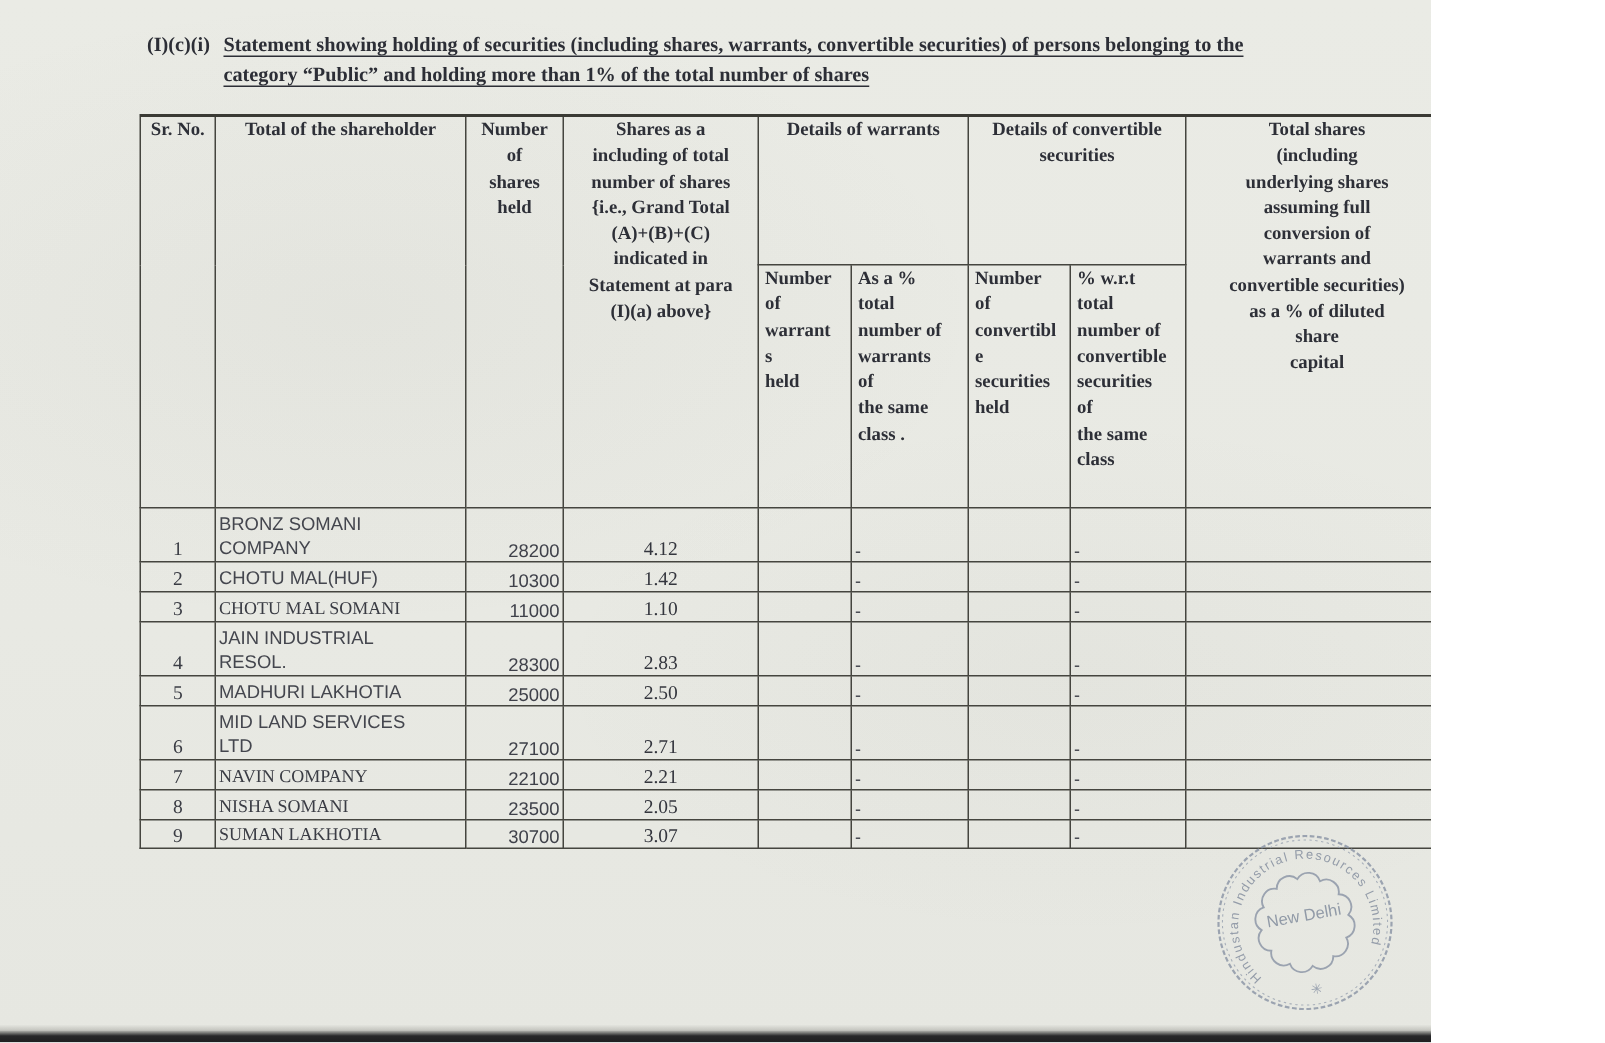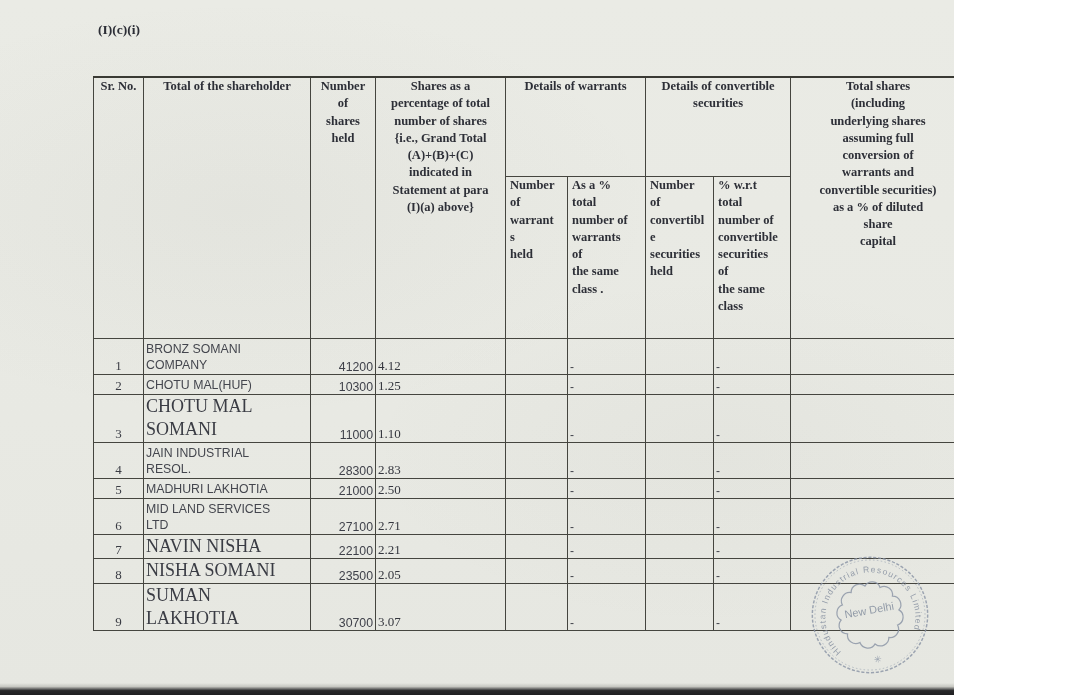--- a/index.html
+++ b/index.html
@@ -50,26 +50,26 @@
   tbody tr{height:20px;}
   tbody tr.tall{height:36px;}
   tbody tr:last-child{height:19px;}
   tbody td{vertical-align:bottom;padding-bottom:1px;}
   td.sr{text-align:center;font-family:"Liberation Serif", serif;font-size:13px;color:#3a3c44;}
   td.name{
     font-family:"Liberation Sans", sans-serif;
     color:#44464e;font-size:12.3px;line-height:1.3;
     white-space:pre-line;padding-left:3px;
   }
-  tr.serif-name td.name{font-family:"Liberation Serif", serif;color:#3a3c44;font-size:18px;margin-left:40px;}
+  tr.serif-name td.name{font-family:"Liberation Serif", serif;color:#3a3c44;font-size:12px;margin-left:40px;}
   td.num{
     text-align:right;padding-right:7px;
     font-family:"Liberation Sans", sans-serif;font-size:12.3px;color:#3f414a;
   }
-  td.pct{font-family:"Liberation Serif", serif;font-size:13px;color:#34363e;}
+  td.pct{text-align:center;font-family:"Liberation Serif", serif;font-size:13px;color:#34363e;}
   td.wnum, td.cnum, td.total{font-family:"Liberation Sans", sans-serif;}
   td.wpct, td.cpct{
     text-align:left;padding-left:4px;
     font-family:"Liberation Sans", sans-serif;font-size:12px;color:#3f414a;
   }
   
   .stamp{
     position:absolute;left:795px;top:550px;width:150px;height:130px;
     opacity:0.82;transform:rotate(-10deg);
   }
@@ -84,21 +84,22 @@
   }
 </style>
 </head>
 <body>
 
 <div class="page">
 
   <div class="doc-title">
     <span class="prefix">(I)(c)(i)</span>
     <span>
-      <br>
+      <span class="tl">Statement showing holding of securities (including shares, warrants, convertible securities) of persons belonging to the</span><br>
+      <span class="tl">category “Public” and holding more than 1% of the total number of shares</span>
     </span>
   </div>
 
   <table class="holdings">
     <colgroup>
       <col style="width:50px">
         <col style="width:167px">
         <col style="width:65px">
       <col style="width:130px">
         <col style="width:62px">
@@ -109,21 +110,21 @@
     </colgroup>
     <thead>
       <tr class="grp">
         <th rowspan="2">Sr. No.</th>
         <th rowspan="2">Total of the shareholder</th>
         <th rowspan="2">Number
 of
 shares
 held</th>
         <th rowspan="2">Shares as a
-percentage of total
+including of total
 number of shares
 {i.e., Grand Total
 (A)+(B)+(C)
 indicated in
 Statement at para
 (I)(a) above}</th>
         <th colspan="2">Details of warrants</th>
         <th colspan="2">Details of convertible
 securities</th>
         <th rowspan="2">Total shares
@@ -164,33 +165,33 @@
 of
 the same
 class</th>
       </tr>
     </thead>
     <tbody>
         <tr class="tall">
           <td class="sr">1</td>
           <td class="name">BRONZ SOMANI
 COMPANY</td>
-          <td class="num">41200</td>
+          <td class="num">28200</td>
           <td class="pct">4.12</td>
           <td class="wnum"></td>
           <td class="wpct">-</td>
           <td class="cnum"></td>
           <td class="cpct">-</td>
           <td class="total"></td>
         </tr>
         <tr>
           <td class="sr">2</td>
           <td class="name">CHOTU MAL(HUF)</td>
           <td class="num">10300</td>
-          <td class="pct">1.25</td>
+          <td class="pct">1.42</td>
           <td class="wnum"></td>
           <td class="wpct">-</td>
           <td class="cnum"></td>
           <td class="cpct">-</td>
           <td class="total"></td>
         </tr>
         <tr class="serif-name">
           <td class="sr">3</td>
           <td class="name">CHOTU MAL SOMANI</td>
           <td class="num">11000</td>
@@ -209,21 +210,21 @@
           <td class="pct">2.83</td>
           <td class="wnum"></td>
           <td class="wpct">-</td>
           <td class="cnum"></td>
           <td class="cpct">-</td>
           <td class="total"></td>
         </tr>
         <tr>
           <td class="sr">5</td>
           <td class="name">MADHURI LAKHOTIA</td>
-          <td class="num">21000</td>
+          <td class="num">25000</td>
           <td class="pct">2.50</td>
           <td class="wnum"></td>
           <td class="wpct">-</td>
           <td class="cnum"></td>
           <td class="cpct">-</td>
           <td class="total"></td>
         </tr>
         <tr class="tall">
           <td class="sr">6</td>
           <td class="name">MID LAND SERVICES
@@ -231,21 +232,21 @@
           <td class="num">27100</td>
           <td class="pct">2.71</td>
           <td class="wnum"></td>
           <td class="wpct">-</td>
           <td class="cnum"></td>
           <td class="cpct">-</td>
           <td class="total"></td>
         </tr>
         <tr class="serif-name">
           <td class="sr">7</td>
-          <td class="name">NAVIN NISHA</td>
+          <td class="name">NAVIN COMPANY</td>
           <td class="num">22100</td>
           <td class="pct">2.21</td>
           <td class="wnum"></td>
           <td class="wpct">-</td>
           <td class="cnum"></td>
           <td class="cpct">-</td>
           <td class="total"></td>
         </tr>
         <tr class="serif-name">
           <td class="sr">8</td>

